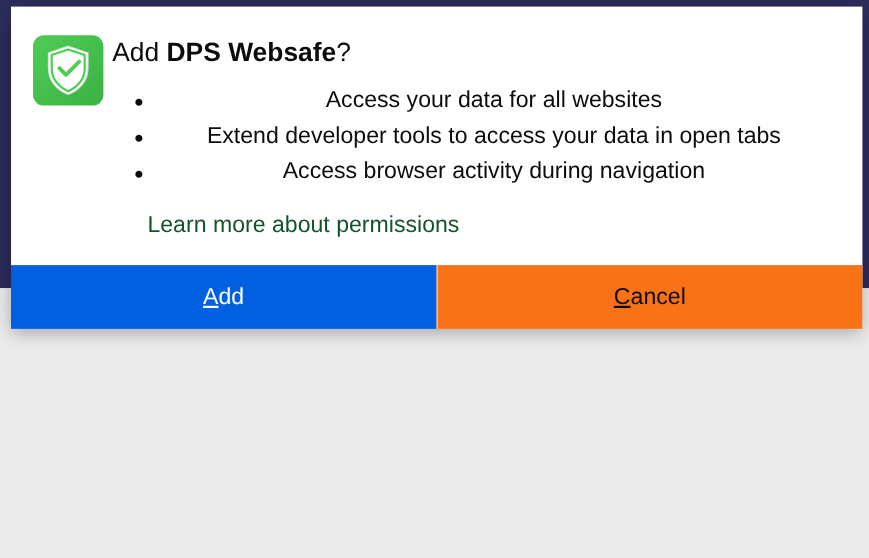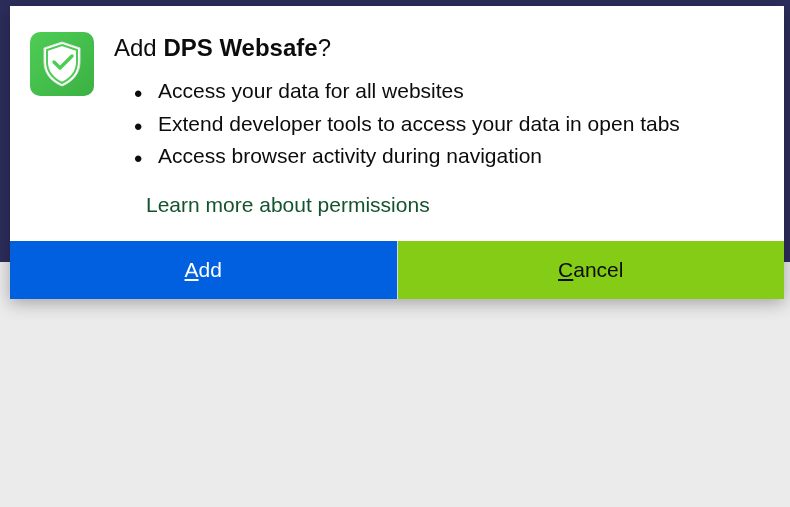--- a/index.html
+++ b/index.html
@@ -38,21 +38,21 @@
       width: 774px;
       background: #ffffff;
       box-shadow: 0 4px 16px rgba(0,0,0,0.3);
       z-index: 10;
       display: flex;
       flex-direction: column;
     }
     .dialog-content {
       display: flex;
       padding: 26px 32px 24px 20px;
-      gap: 20px;
+      gap: 8px;
     }
     .icon-container {
       flex-shrink: 0;
       width: 64px;
       height: 64px;
       background: linear-gradient(135deg, #4ecd55, #3bb143);
       border-radius: 10px;
       display: flex;
       align-items: center;
       justify-content: center;
@@ -79,20 +79,21 @@
     .permission-intro {
       font-size: 21px;
       color: #0c0c0d;
       margin-bottom: 18px;
       line-height: 1.4;
     }
     .permission-list {
       list-style: none;
       padding-left: 32px;
       margin-bottom: 20px;
+      text-align: center;
     }
     .permission-list li {
       position: relative;
       font-size: 21px;
       color: #0c0c0d;
       line-height: 1.55;
       padding-left: 12px;
     }
     .permission-list li::before {
       content: "•";
@@ -122,21 +123,21 @@
       display: flex;
       align-items: center;
       justify-content: center;
       font-family: inherit;
     }
     .btn-primary {
       background: #0060df;
       color: #ffffff;
     }
     .btn-secondary {
-      background: #84cc16;
+      background: #f97316;
       color: #0c0c0d;
       border-left: 1px solid #d8d8d8;
     }
     .btn .underline-first {
       text-decoration: underline;
     }
   </style>
 </head>
 <body>
 

